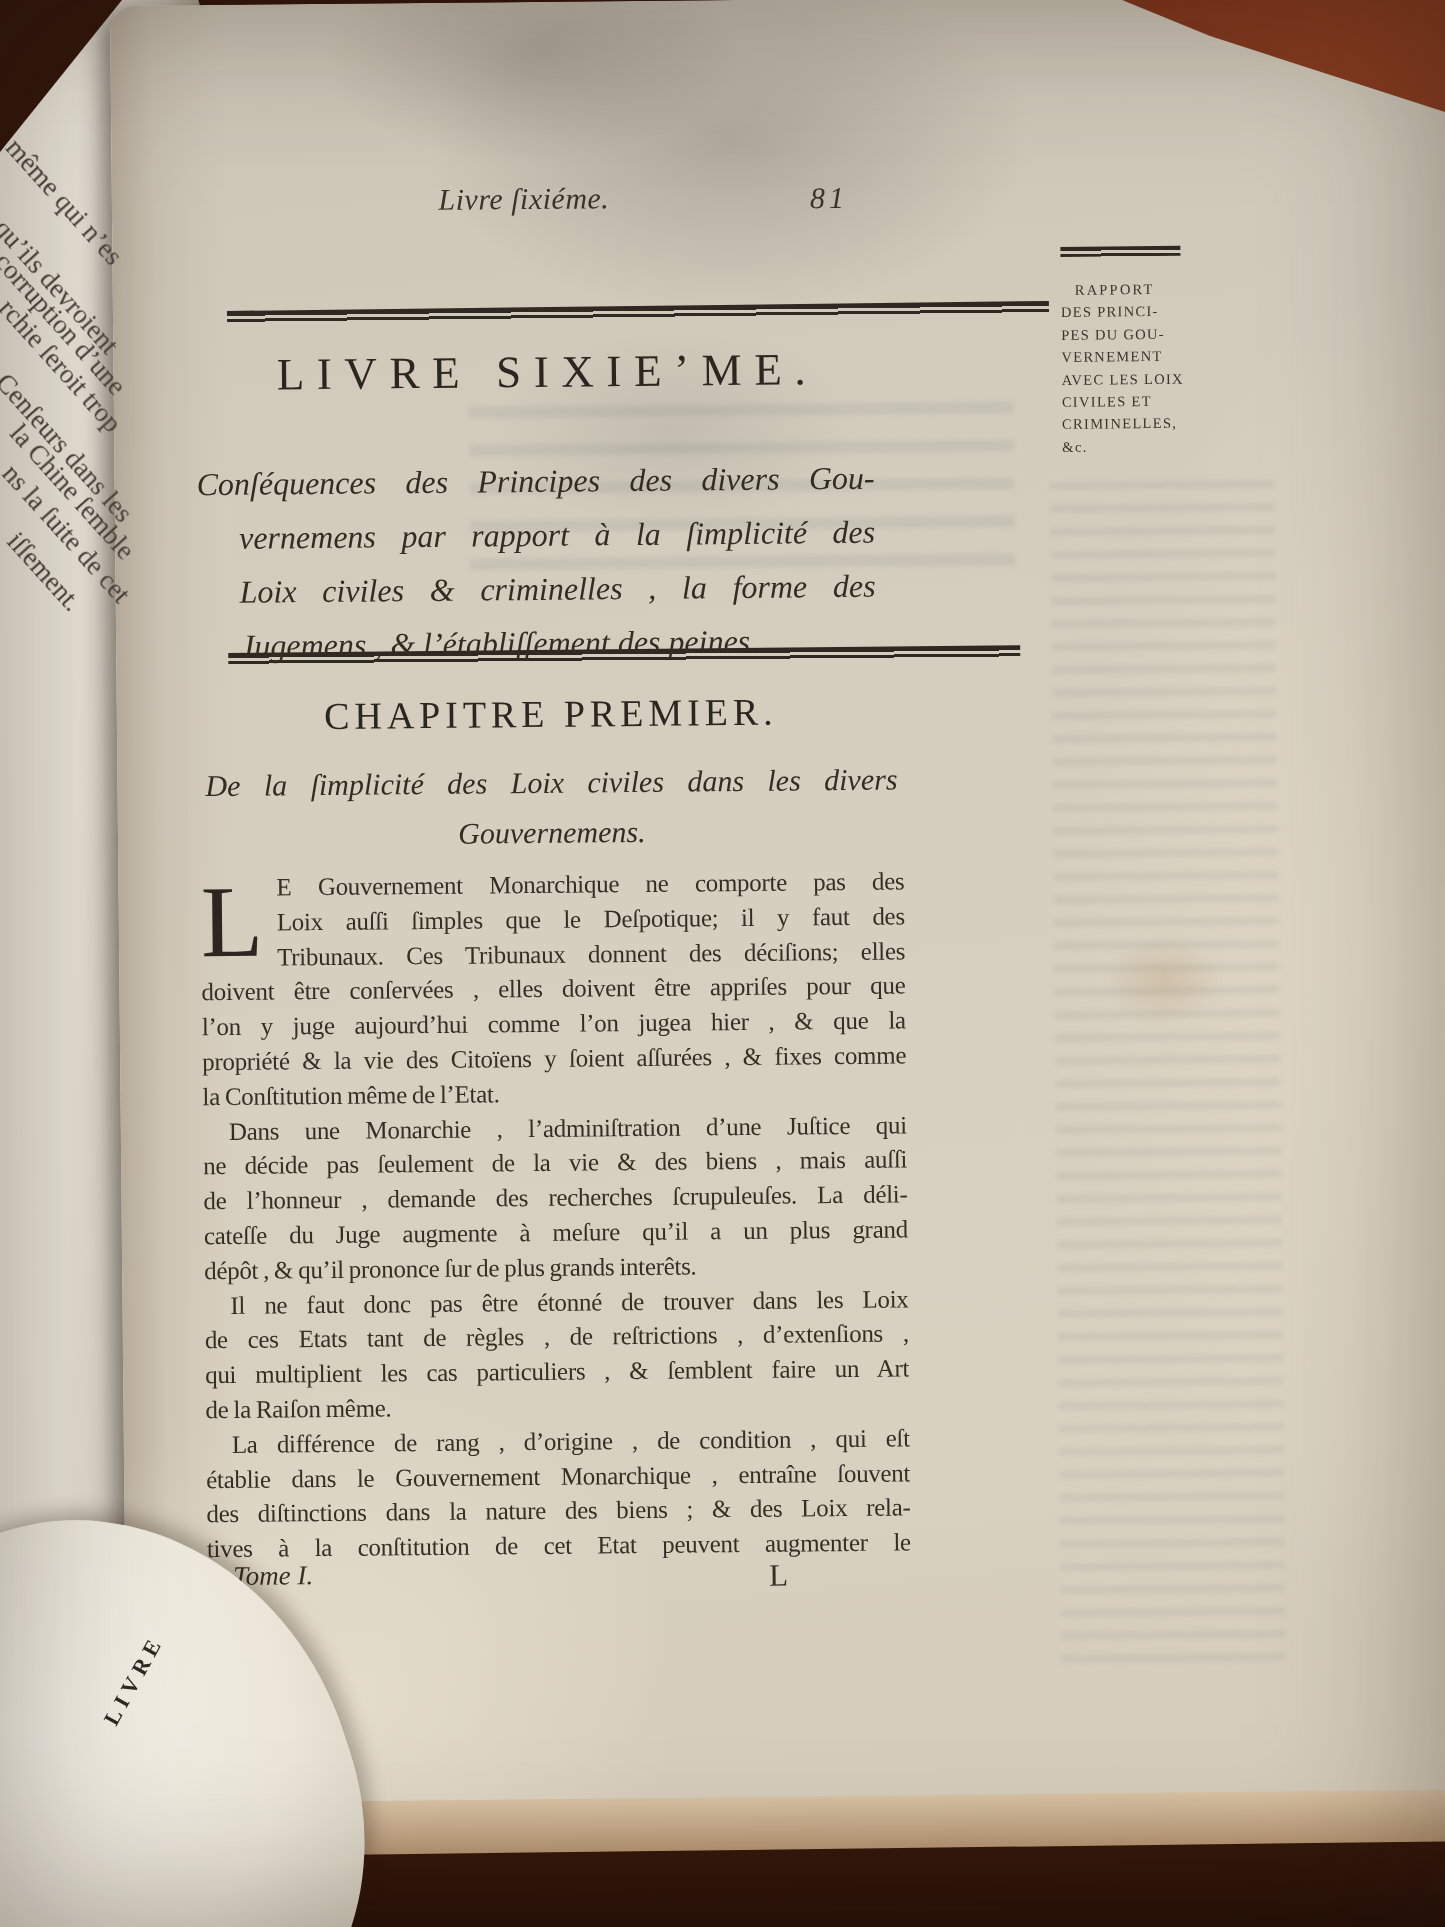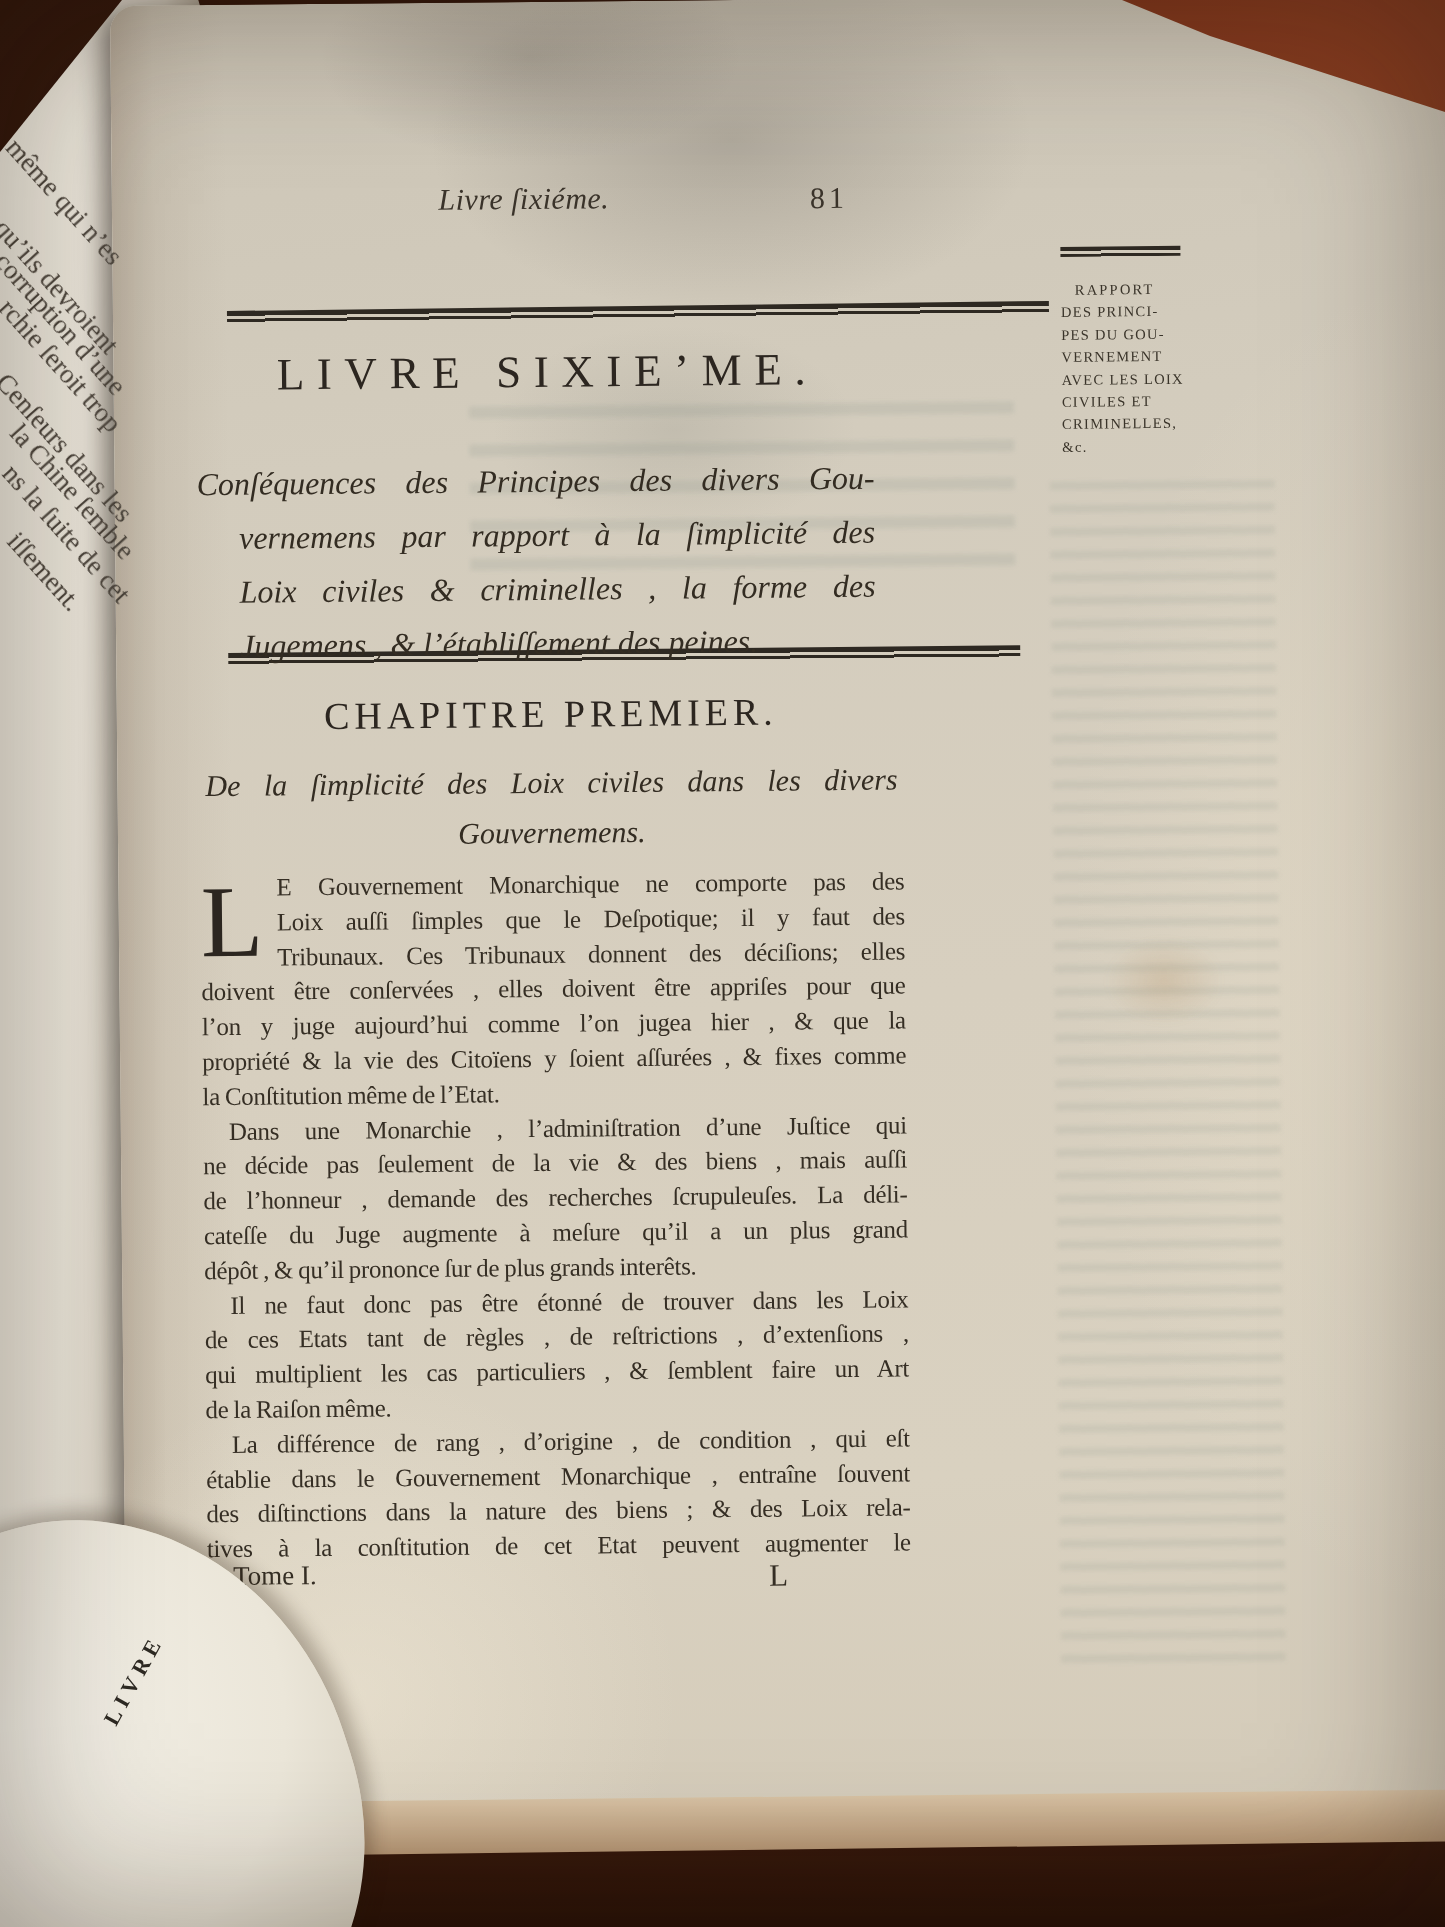--- a/index.html
+++ b/index.html
@@ -48,21 +48,21 @@
   .rule1{left:114px;top:305px;width:822px;transform:rotate(-.15deg);}
   .rule2{left:112px;top:648px;width:792px;}
   .sn-rule{position:absolute;left:0;top:0;width:120px;height:10px;
     background:linear-gradient(180deg,#2e2922 0 4px,transparent 4px 7px,#2e2922 7px 10px,transparent 10px);}
 
   .col{position:absolute;left:82px;top:0;width:704px;}
 
   .runhead{position:absolute;top:180px;left:0;width:100%;text-align:center;
     font-style:italic;font-size:30px;color:#3a332a;letter-spacing:.5px;
     transform:translateX(-22px);}
-  .pagenum{position:absolute;top:182px;left:616px;font-size:30px;letter-spacing:4px;color:#3a332a;}
+  .pagenum{position:absolute;top:182px;left:616px;font-size:30px;letter-spacing:4px;color:#3a332a;font-style:italic;}
 
   .booktitle{position:absolute;top:344px;left:0;width:100%;text-align:center;
     font-size:45px;letter-spacing:.28em;color:#2c2620;}
   .subwrap{position:absolute;top:452px;left:0;width:678px;font-style:italic;font-size:32px;color:#332c22;}
   .subline{height:54px;line-height:54px;text-align:justify;text-align-last:justify;overflow:hidden;}
   .subline.ind{padding-left:42px;}
   .subline.last{text-align-last:left;}
 
   .chaphead{position:absolute;top:690px;left:0;width:100%;text-align:center;
     font-size:38px;letter-spacing:.13em;color:#2c2620;}
@@ -70,21 +70,21 @@
   .chapsub .l1{height:50px;line-height:50px;text-align:justify;text-align-last:justify;padding:0 6px;}
   .chapsub .l2{height:50px;line-height:50px;text-align:center;}
 
   .bodytext{position:absolute;top:866px;left:0;width:704px;
     font-size:25px;line-height:34.8px;letter-spacing:-.3px;word-spacing:-1px;color:#352e24;}
   .bl{height:34.8px;text-align:justify;text-align-last:justify;overflow:hidden;}
   .bl.last{text-align-last:left;}
   .bl.ind{text-indent:26px;}
   .dropcap{float:left;font-size:102px;line-height:86px;padding:8px 14px 0 0;color:#2c2620;}
 
-  .tome{position:absolute;top:1556px;left:26px;font-size:27px;color:#352e24;}
+  .tome{position:absolute;top:1556px;left:26px;font-style:italic;font-size:27px;color:#352e24;}
   .sig{position:absolute;top:1558px;left:562px;font-size:31px;color:#352e24;}
 
   .sidenote{position:absolute;left:948px;top:250px;width:188px;color:#3a342a;}
   .sn-lines{margin-top:32px;font-size:14.5px;line-height:22.4px;letter-spacing:1.3px;}
   .sn-lines div:first-child{text-indent:14px;letter-spacing:2.2px;}
 
   
   .tan-strip{position:absolute;left:318px;top:1795px;width:1250px;height:60px;
     transform:rotate(-.6deg);background:linear-gradient(180deg,#d8c2a4,#b2926f);}
   .dark-bottom{position:absolute;left:240px;top:1848px;width:1330px;height:140px;

